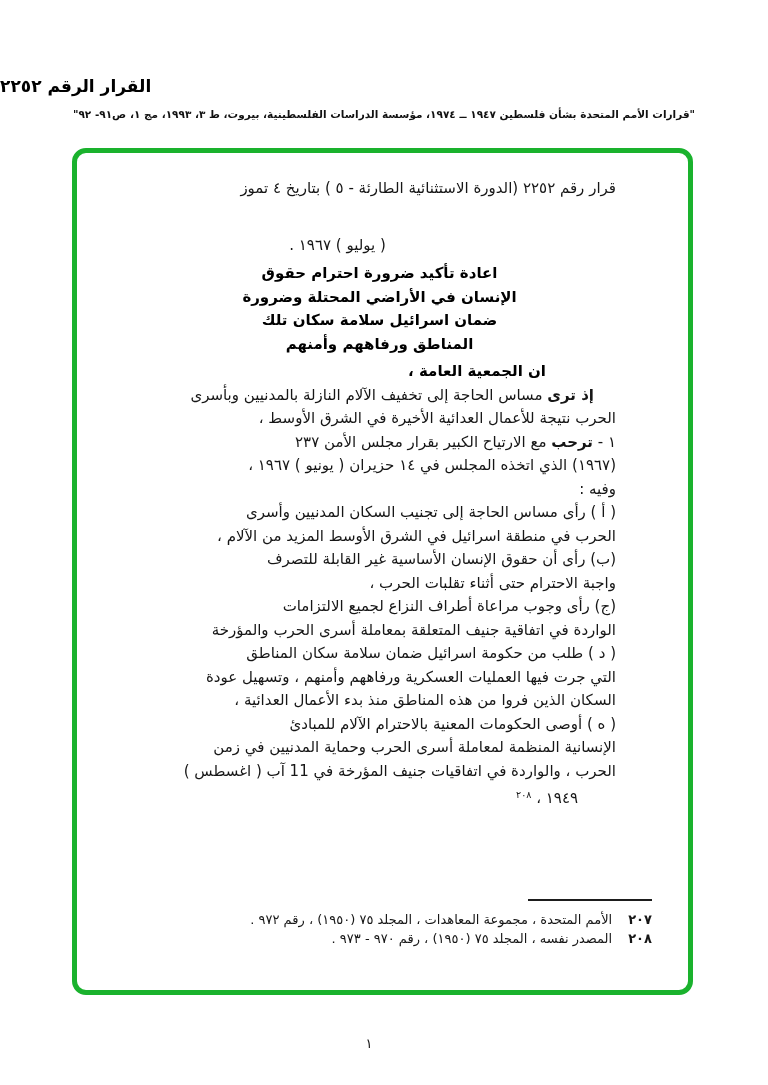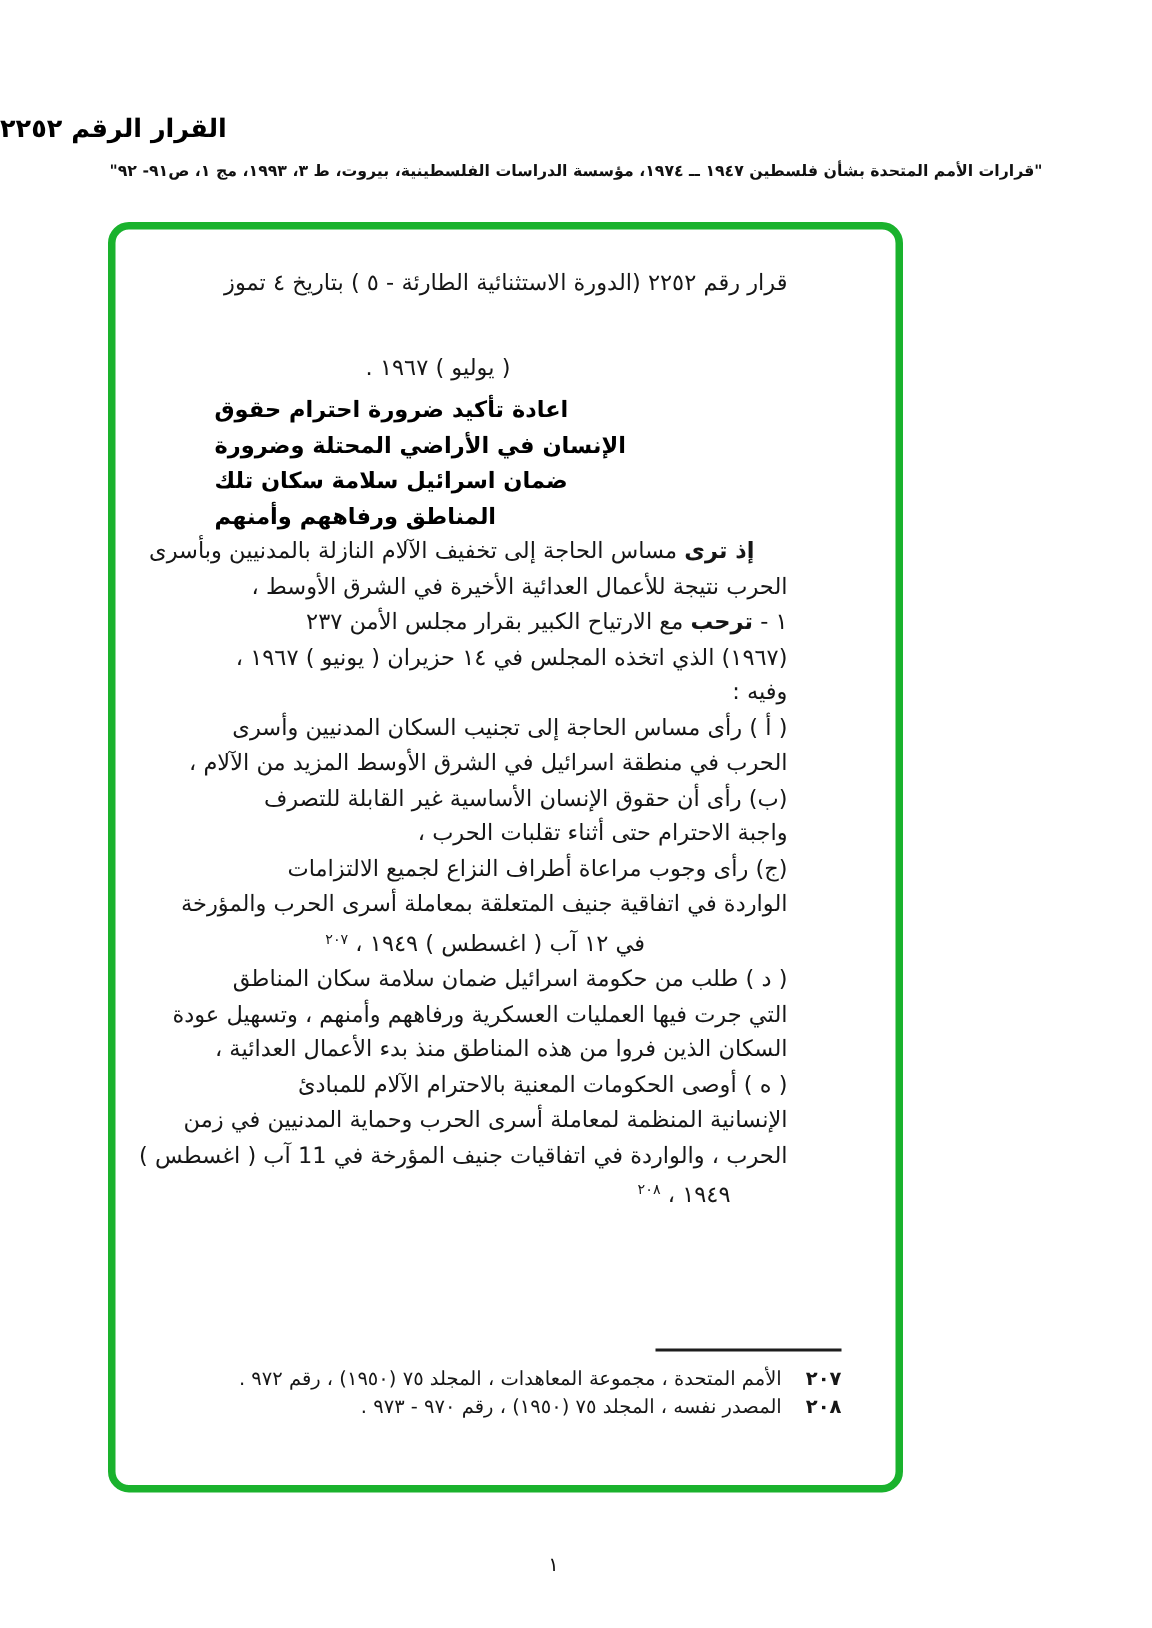--- a/index.html
+++ b/index.html
@@ -31,21 +31,21 @@
     font-weight: bold;
     font-size: 10.5px;
     color: #111;
     direction: rtl;
     white-space: nowrap;
   }
 
   .frame {
     position: absolute;
     left: 72px; top: 148px;
-    width: 530px; height: 847px;
+    width: 621px; height: 847px;
     border: 5px solid #1ab22d;
     border-radius: 14px;
     background: #fff;
   }
 
   .content {
     padding: 24px 72px 0 66px;
     direction: rtl;
   }
 
@@ -54,21 +54,21 @@
     line-height: 23.5px;
     text-align: right;
     white-space: nowrap;
     color: #161616;
   }
   .line .b { font-weight: bold; }
   .line .sup { font-size: 9.5px; vertical-align: 5px; letter-spacing: 1px; }
 
   [data-role="intro-cont"]   { text-align: center; transform: translateX(-42px); margin-top: 33px; }
   [data-role="heading"],
-  [data-role="heading-first"]{ text-align: left; font-weight: bold; color: #000; }
+  [data-role="heading-first"]{ text-align: center; font-weight: bold; color: #000; }
   [data-role="heading-first"]{ margin-top: 5px; }
   [data-role="opener"]       { padding-right: 70px; margin-top: 4px; color: #000; }
   [data-role="para-first-indent"] { padding-right: 22px; }
   [data-role="date-ref"]     { padding-right: 95px; }
   [data-role="date-ref-end"] { padding-right: 38px; }
 
   .footnotes {
     position: absolute;
     top: 746px; right: 36px;
     direction: rtl;
@@ -104,32 +104,32 @@
 
 <div class="frame" style="border-color: rgb(26, 178, 45);">
   <div class="content">
     <div>
         <div class="line" data-role="intro"><span>قرار رقم ٢٢٥٢ (الدورة الاستثنائية الطارئة - ٥ ) بتاريخ ٤ تموز</span></div>
         <div class="line" data-role="intro-cont"><span>( يوليو ) ١٩٦٧ .</span></div>
         <div class="line" data-role="heading-first"><span>اعادة تأكيد ضرورة احترام حقوق</span></div>
         <div class="line" data-role="heading"><span>الإنسان في الأراضي المحتلة وضرورة</span></div>
         <div class="line" data-role="heading"><span>ضمان اسرائيل سلامة سكان تلك</span></div>
         <div class="line" data-role="heading"><span>المناطق ورفاههم وأمنهم</span></div>
+        <div class="line" data-role="opener"><span class="b">ان الجمعية العامة ،</span></div>
         <div class="line" data-role="para-first-indent"><span class="b">إذ ترى</span><span> مساس الحاجة إلى تخفيف الآلام النازلة بالمدنيين وبأسرى</span></div>
         <div class="line" data-role="cont"><span>الحرب نتيجة للأعمال العدائية الأخيرة في الشرق الأوسط ،</span></div>
         <div class="line" data-role="para-first"><span>١ - </span><span class="b">ترحب</span><span> مع الارتياح الكبير بقرار مجلس الأمن ٢٣٧</span></div>
         <div class="line" data-role="cont"><span>(١٩٦٧) الذي اتخذه المجلس في ١٤ حزيران ( يونيو ) ١٩٦٧ ،</span></div>
         <div class="line" data-role="cont"><span>وفيه :</span></div>
         <div class="line" data-role="para-first"><span>( أ ) رأى مساس الحاجة إلى تجنيب السكان المدنيين وأسرى</span></div>
         <div class="line" data-role="cont"><span>الحرب في منطقة اسرائيل في الشرق الأوسط المزيد من الآلام ،</span></div>
         <div class="line" data-role="para-first"><span>(ب) رأى أن حقوق الإنسان الأساسية غير القابلة للتصرف</span></div>
         <div class="line" data-role="cont"><span>واجبة الاحترام حتى أثناء تقلبات الحرب ،</span></div>
         <div class="line" data-role="para-first"><span>(ج) رأى وجوب مراعاة أطراف النزاع لجميع الالتزامات</span></div>
         <div class="line" data-role="cont"><span>الواردة في اتفاقية جنيف المتعلقة بمعاملة أسرى الحرب والمؤرخة</span></div>
-        <div class="line" data-role="date-ref"><span>في ١٢ آب ( اغسطس ) ١٩٤٩ ، </span><span class="sup">٢٠٧</span></div>
         <div class="line" data-role="para-first"><span>( د ) طلب من حكومة اسرائيل ضمان سلامة سكان المناطق</span></div>
         <div class="line" data-role="cont"><span>التي جرت فيها العمليات العسكرية ورفاههم وأمنهم ، وتسهيل عودة</span></div>
         <div class="line" data-role="cont"><span>السكان الذين فروا من هذه المناطق منذ بدء الأعمال العدائية ،</span></div>
         <div class="line" data-role="para-first"><span>( ه ) أوصى الحكومات المعنية بالاحترام الآلام للمبادئ</span></div>
         <div class="line" data-role="cont"><span>الإنسانية المنظمة لمعاملة أسرى الحرب وحماية المدنيين في زمن</span></div>
         <div class="line" data-role="cont"><span>الحرب ، والواردة في اتفاقيات جنيف المؤرخة في 11 آب ( اغسطس )</span></div>
         <div class="line" data-role="date-ref-end"><span>١٩٤٩ ، </span><span class="sup">٢٠٨</span></div>
       </div>
   </div>
 

